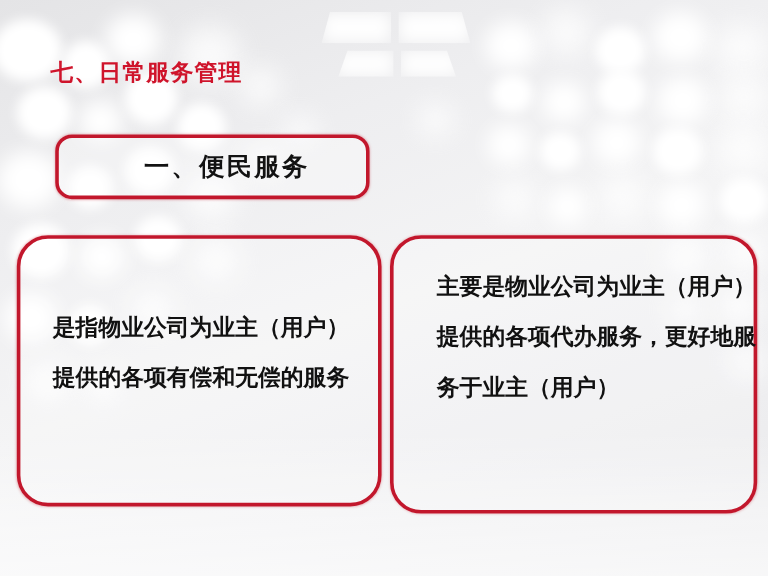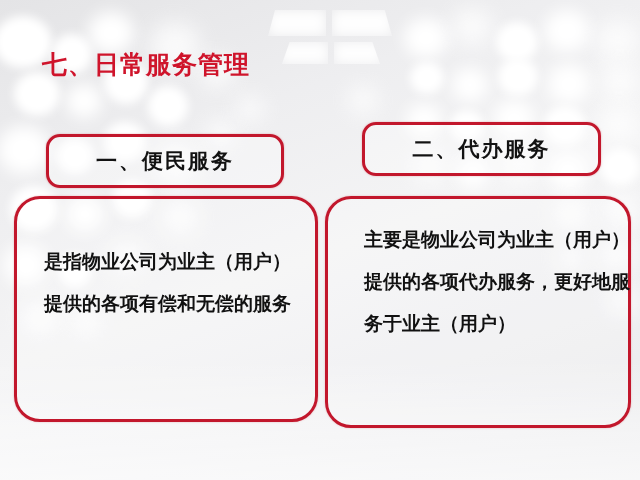--- a/index.html
+++ b/index.html
@@ -58,21 +58,21 @@
 
   
   #content { position: absolute; inset: 0; }
 
   #slide-title {
     position: absolute;
     left: 42px;
     top: 48px;
     font-family: "DejaVu Sans", "Liberation Sans", sans-serif;
     font-weight: bold;
-    font-size: 25px;
+    font-size: 19px;
     letter-spacing: 1px;
     color: #cf142b;
     white-space: nowrap;
   }
 
   .hdr-box {
     position: absolute;
     border: 3px solid #c2172c;
     border-radius: 14px;
     background: rgba(255,255,255,0.30);
@@ -83,21 +83,21 @@
   }
   .hdr-label {
     font-family: "DejaVu Sans", "Liberation Sans", sans-serif;
     font-weight: bold;
     font-size: 21px;
     letter-spacing: 2px;
     color: #121212;
     white-space: nowrap;
   }
 
-  #hdr-box-left  { left: 46px;  top: 134px; width: 232px; height: 48px; }
+  #hdr-box-left  { left: 46px;  top: 112px; width: 232px; height: 48px; padding-left: 24px; }
   #hdr-box-right { left: 362px; top: 122px; width: 233px; height: 48px; }
 
   .body-box {
     position: absolute;
     border: 3px solid #c2172c;
     border-radius: 26px;
     background: rgba(255,255,255,0.18);
     box-shadow: 0 0 2px rgba(190,25,40,.30);
   }
   #body-box-left  { left: 14px;  top: 196px; width: 298px; height: 220px; }
@@ -105,21 +105,21 @@
 
   .body-text {
     position: absolute;
     font-family: "DejaVu Sans", "Liberation Sans", sans-serif;
     font-weight: bold;
     font-size: 19px;
     line-height: 42px;
     color: #111111;
     text-align: left;
   }
-  #body-text-left  { left: 44px;  top: 240px; width: 258px; }
+  #body-text-left  { left: 44px;  top: 252px; width: 258px; }
   #body-text-right { left: 364px; top: 218px; width: 268px; }
 </style>
 </head>
 <body>
 
 <div id="slide">
 
   <div id="bokeh-layer">
 
     <div class="blob" style="left:-6px;  top:16px;  width:58px;  height:52px;"></div>
@@ -188,23 +188,20 @@
   <div id="bottom-haze"></div>
 
   <div id="content">
 
     <div id="slide-title">七、日常服务管理</div>
 
     <div class="hdr-box" id="hdr-box-left">
       <span class="hdr-label">一、便民服务</span>
     </div>
 
-    <div class="hdr-box" id="hdr-box-right">
-      <span class="hdr-label">二、代办服务</span>
-    </div>
 
     <div class="body-box" id="body-box-left"></div>
 
     <div class="body-box" id="body-box-right"></div>
 
     <div class="body-text" id="body-text-left">是指物业公司为业主（用户）提供的各项有偿和无偿的服务</div>
 
     <div class="body-text" id="body-text-right">主要是物业公司为业主（用户）提供的各项代办服务，更好地服务于业主（用户）</div>
 
   </div>

